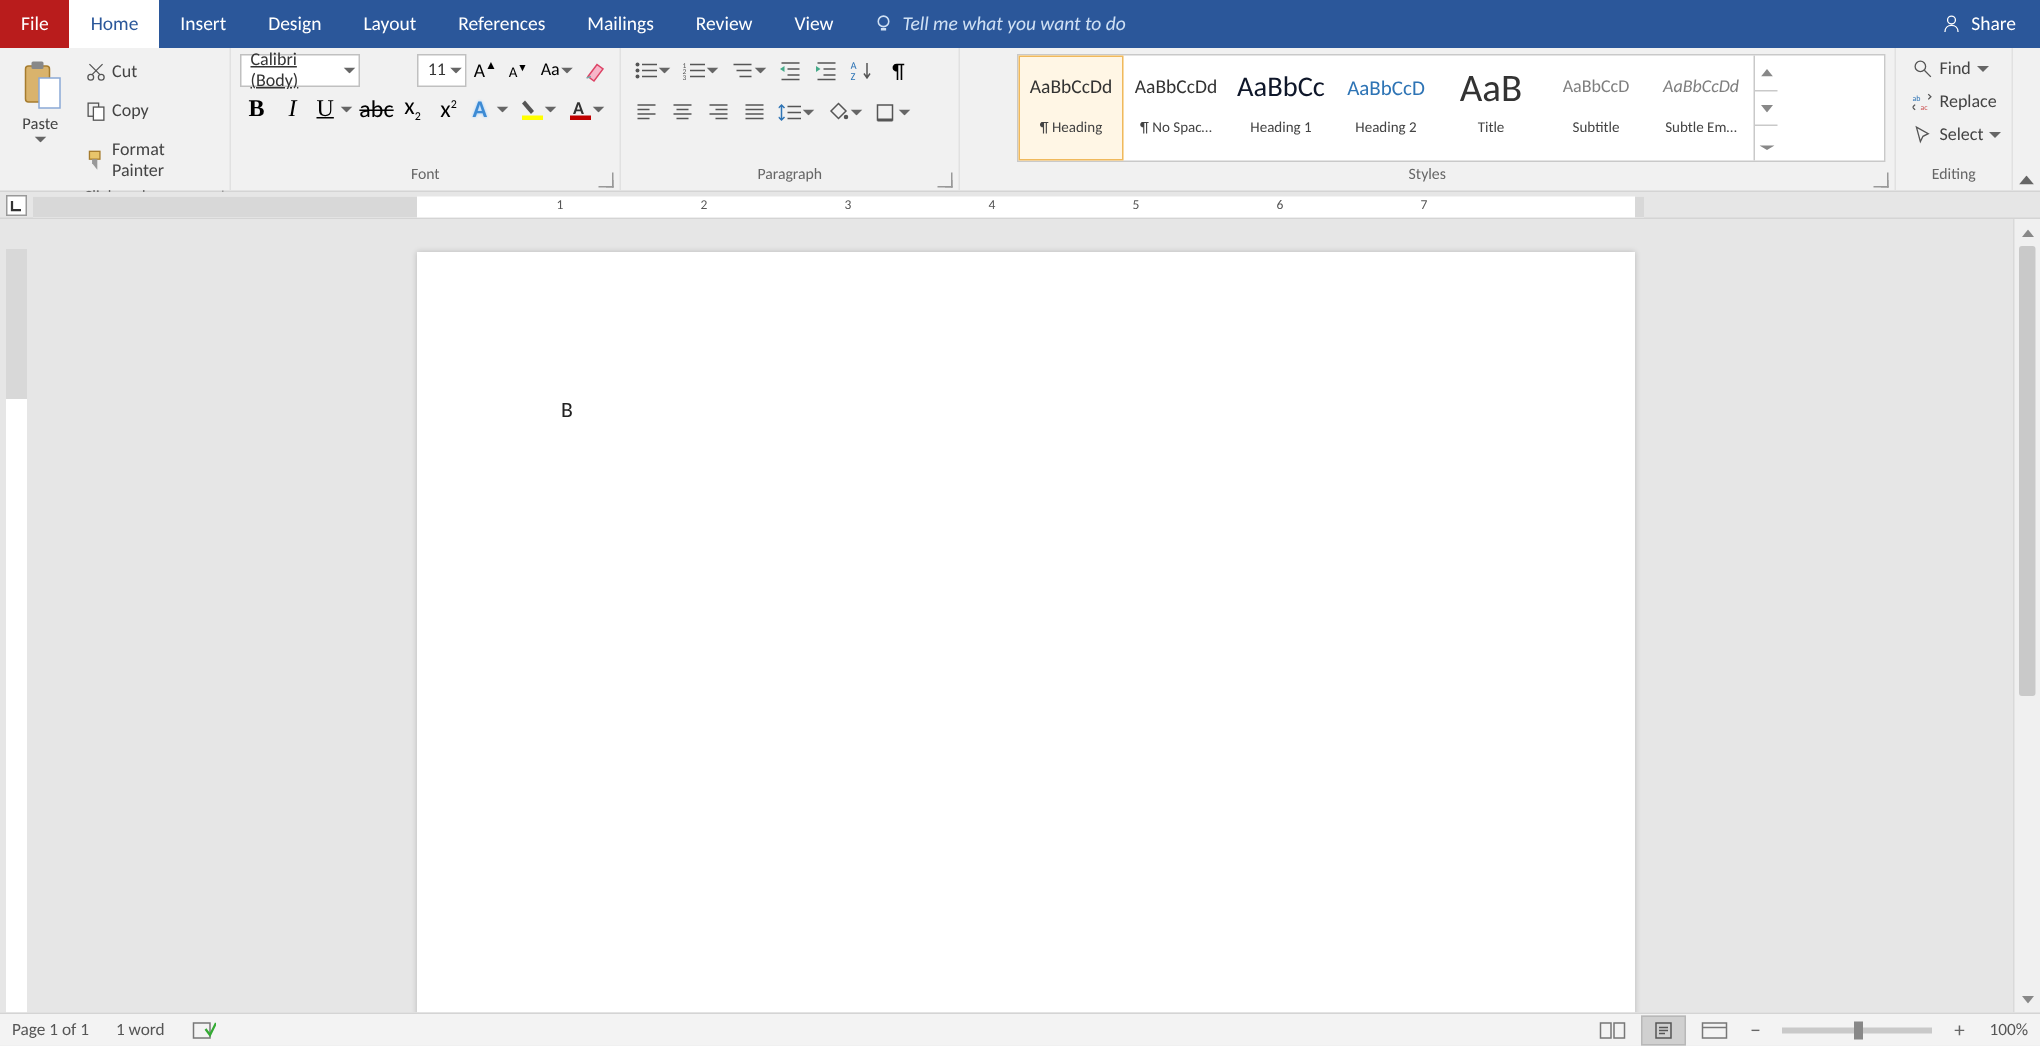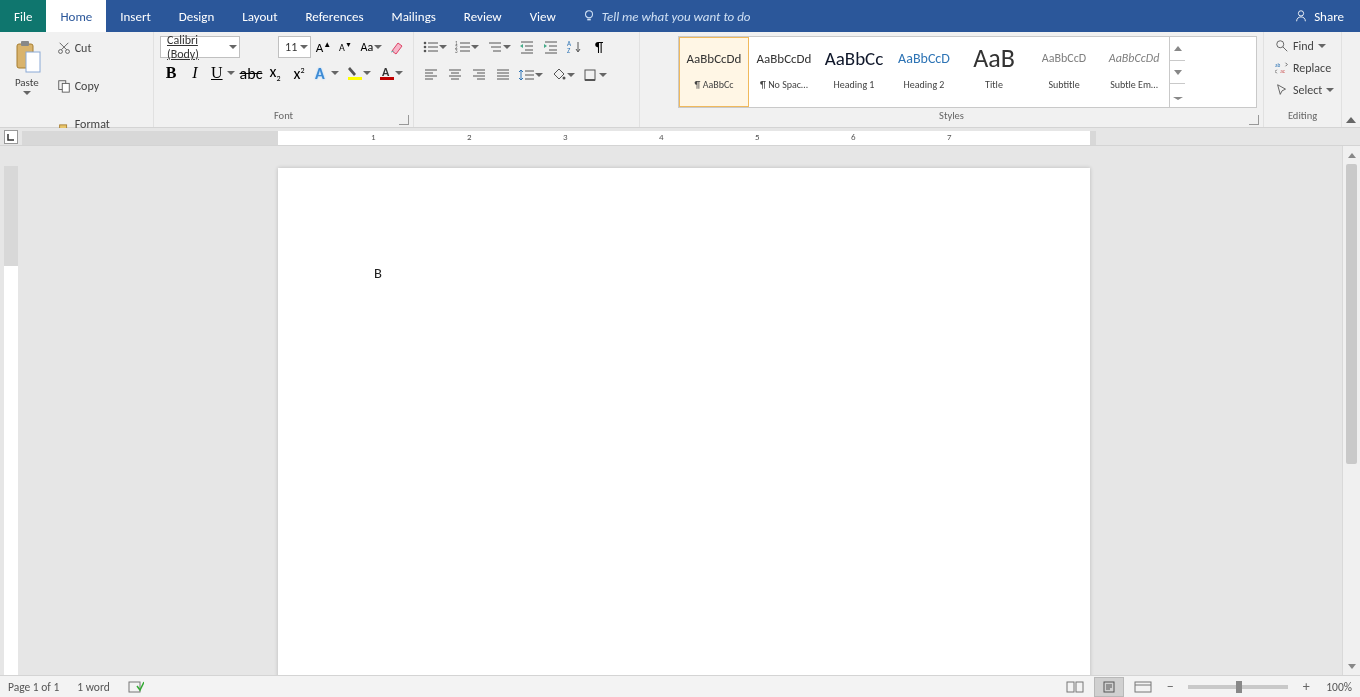--- a/index.html
+++ b/index.html
@@ -1,21 +1,21 @@
 <!DOCTYPE html>
 <html><head>
 <meta charset="utf-8">
 <style>
 * { box-sizing: border-box; margin: 0; padding: 0; font-family: "Segoe UI", Calibri, sans-serif; }
 html, body { width: 1360px; height: 697px; overflow: hidden; background: #e6e6e6; }
 
 
 .tabbar { height: 32px; background: #2b579a; display: flex; align-items: stretch; color: #fff; font-size: 13px; }
 .tab { padding: 0 14px; display: flex; align-items: center; cursor: pointer; }
-.tab.file { background: #0f766e; }
+.tab.file { background: #b91c1c; }
 .tab.active { background: #fff; color: #2b579a; }
 .tell-me { flex: 0 0 auto; display: flex; align-items: center; gap: 6px; padding: 0 12px; color: #cfe0f4; font-style: italic; }
 .tell-me svg { width: 14px; height: 14px; }
 .share { margin-left: auto; background: #2b579a; display: flex; align-items: center; gap: 6px; padding: 0 16px; font-size: 13px; }
 .share svg { width: 14px; height: 14px; }
 
 
 .ribbon { height: 96px; background: #f1f1f1; border-bottom: 1px solid #d4d4d4; display: flex; }
 .group { border-right: 1px solid #e1e1e1; display: flex; flex-direction: column; }
 .group-body { flex: 1; display: flex; padding: 4px 6px 0 6px; gap: 4px; }
@@ -23,21 +23,21 @@
 .group-label .launcher { position: absolute; right: 4px; bottom: 2px; width: 10px; height: 10px; border: 1px solid #999; border-top: none; border-left: none; }
 .group-label .launcher::after { content:''; position:absolute; right:-1px; bottom:-1px; width:4px; height:4px; border-right:1px solid #999; border-bottom:1px solid #999;}
 
 .btn { display: flex; align-items: center; gap: 4px; padding: 2px 4px; font-size: 12px; color: #444; cursor: pointer; border: 1px solid transparent; }
 .dd { width: 8px; height: 4px; }
 .dd svg { width:8px; height:4px; display:block;}
 
 
 .clip-paste { width: 44px; display: flex; flex-direction: column; align-items: center; padding-top: 4px; gap: 2px; font-size: 11px; color:#444;}
 .clip-paste .ico { width: 30px; height: 34px; }
-.clip-small { display: flex; flex-direction: column; gap: 18px; padding-top: 2px;}
+.clip-small { display: flex; flex-direction: column; gap: 6px; padding-top: 2px;}
 
 
 .font-body { flex-direction: column; gap: 4px; }
 .row { display: flex; gap: 2px; align-items: center; }
 .combo { height: 22px; border: 1px solid #c0c0c0; background: #fff; font-size: 12px; display: flex; align-items: center; padding: 0 2px 0 6px; color:#333;}
 .combo .dd { margin-left: auto; }
 .font-name { width: 88px; text-decoration: underline; }
 .font-size { width: 36px; margin-left: 36px; }
 .icon-btn { width: 22px; height: 22px; display:flex; align-items:center; justify-content:center; border:1px solid transparent; cursor:pointer;}
 .icon-btn.w { width: 30px; justify-content:space-between; padding:0 2px;}
@@ -426,28 +426,29 @@
               </svg>
             </span>
             <span class="dd">
               <svg viewBox="0 0 8 4">
                 <path d="M0 0l4 4 4-4z" fill="#666"></path>
               </svg>
             </span>
           </div>
       </div>
     </div>
+    <div class="group-label"><span>Paragraph</span><span class="launcher"></span></div>
   </div>
 
   <div class="group styles-group">
     <div class="group-body">
       <div class="gallery" id="gallery">
           <div class="style-item sel">
             <div class="style-preview ">AaBbCcDd</div>
-            <div class="style-name">¶ AaBbCc</div>
+            <div class="style-name">¶ Heading</div>
           </div>
           <div class="style-item">
             <div class="style-preview ">AaBbCcDd</div>
             <div class="style-name">¶ No Spac…</div>
           </div>
           <div class="style-item">
             <div class="style-preview h1">AaBbCc</div>
             <div class="style-name">Heading 1</div>
           </div>
           <div class="style-item">

